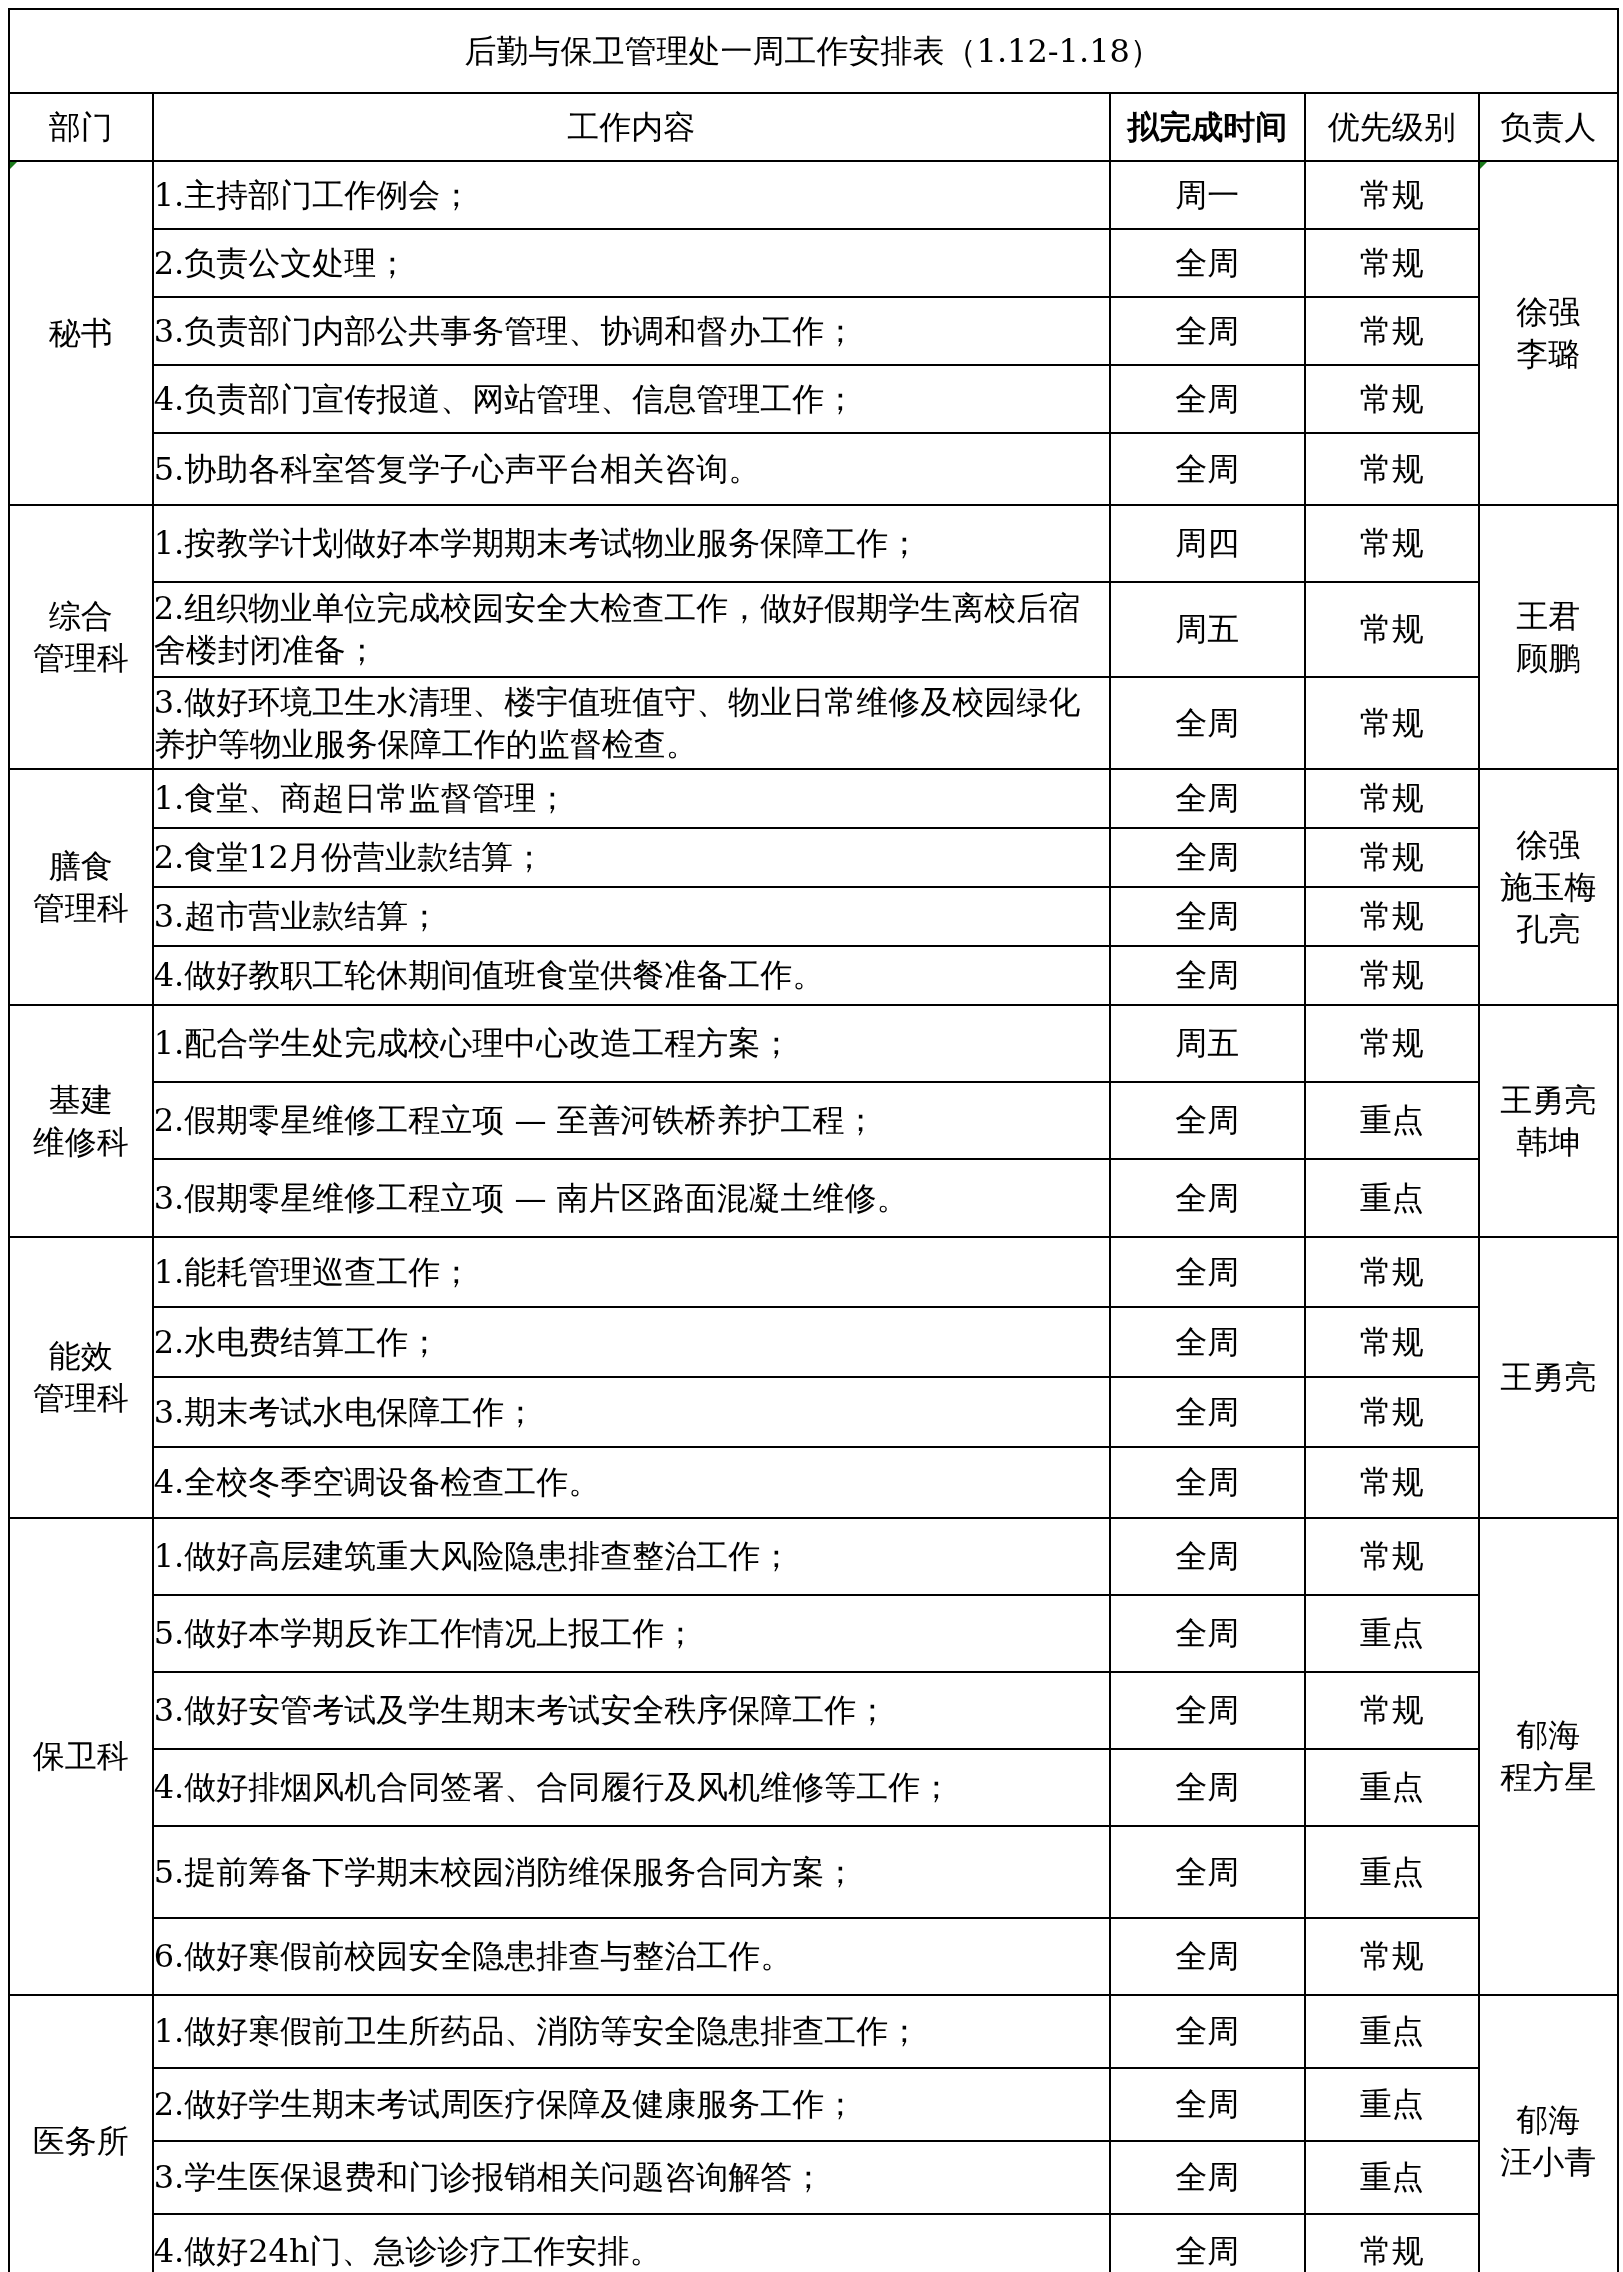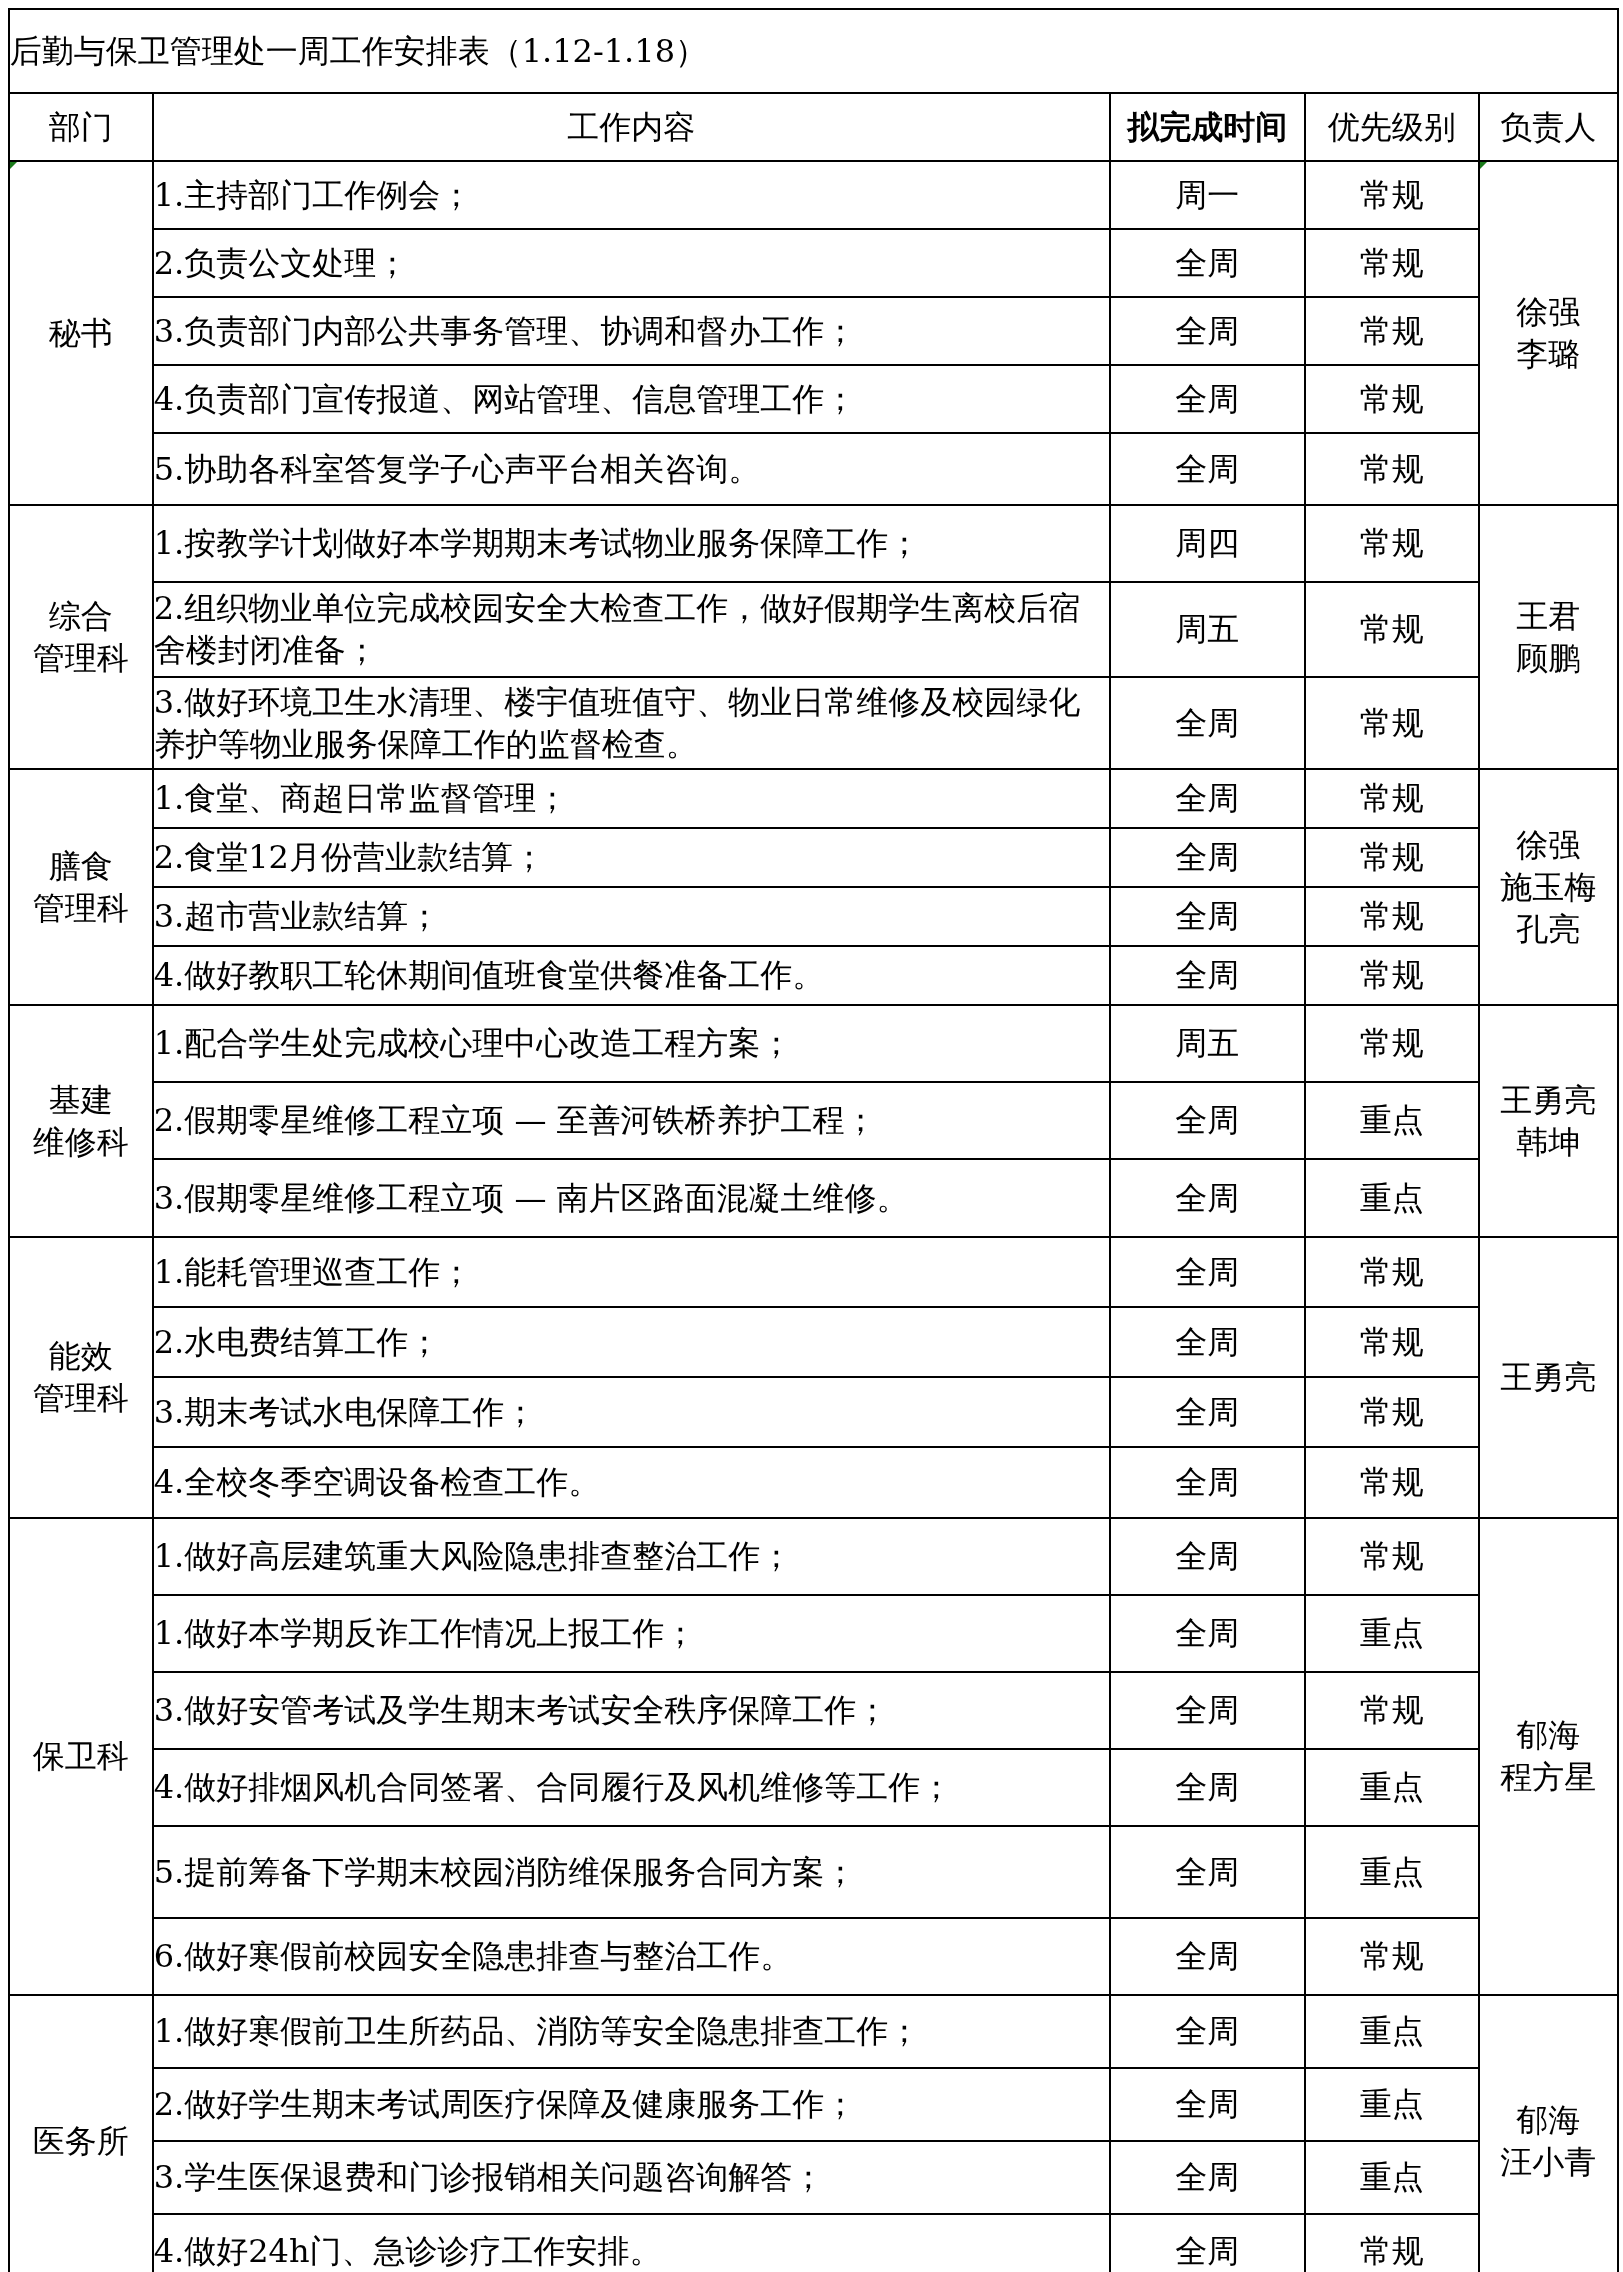--- a/index.html
+++ b/index.html
@@ -5,21 +5,21 @@
   html, body { margin: 0; padding: 0; background: #ffffff; }
   body { width: 1623px; height: 2273px; position: relative; font-family: "DejaVu Serif", "Liberation Serif", serif; color: #000; }
   table.sheet {
     position: absolute; left: 7.7px; top: 7.7px; width: 1608px;
     border-collapse: collapse; table-layout: fixed;
   }
   table.sheet td {
     border: 2.1px solid #000; padding: 0; vertical-align: middle;
     font-size: 32px; line-height: 42px;
   }
-  td.title { height: 82px; font-size: 40px; border-width: 2.6px; }
+  td.title { height: 82px; text-align: center; font-size: 40px; border-width: 2.6px; }
   td.hdr { height: 66px; text-align: center; font-size: 33px; }
   td.hdr.bold { font-weight: bold; }
   td.dept { text-align: center; font-size: 32px; line-height: 43px; }
   td.content { text-align: left; padding-left: 5.1px; padding-right: 10.3px; }
   td.ctr { text-align: center; }
   td.person { text-align: center; font-size: 32px; line-height: 43px; position: relative; margin-top: 36px; }
   .multi span { display: block; }
   .corner-mark { position: absolute; left: 0; top: 0; width: 0; height: 0; border-top: 7.2px solid #1a7a1a; border-right: 7.2px solid transparent; }
   td.has-mark { position: relative; }
 </style>
@@ -187,21 +187,21 @@
         </td>
         <td class="content">1.做好高层建筑重大风险隐患排查整治工作；</td>
         <td class="ctr">全周</td>
         <td class="ctr">常规</td>
         <td class="person multi" rowspan="6">
           <span>郁海</span>
           <span>程方星</span>
         </td>
       </tr>
       <tr style="height: 77px;">
-        <td class="content">1.做好本学期反诈工作情况上报工作；</td>
+        <td class="content">5.做好本学期反诈工作情况上报工作；</td>
         <td class="ctr">全周</td>
         <td class="ctr">重点</td>
       </tr>
       <tr style="height: 77px;">
         <td class="content">3.做好安管考试及学生期末考试安全秩序保障工作；</td>
         <td class="ctr">全周</td>
         <td class="ctr">常规</td>
       </tr>
       <tr style="height: 77px;">
         <td class="content">4.做好排烟风机合同签署、合同履行及风机维修等工作；</td>

